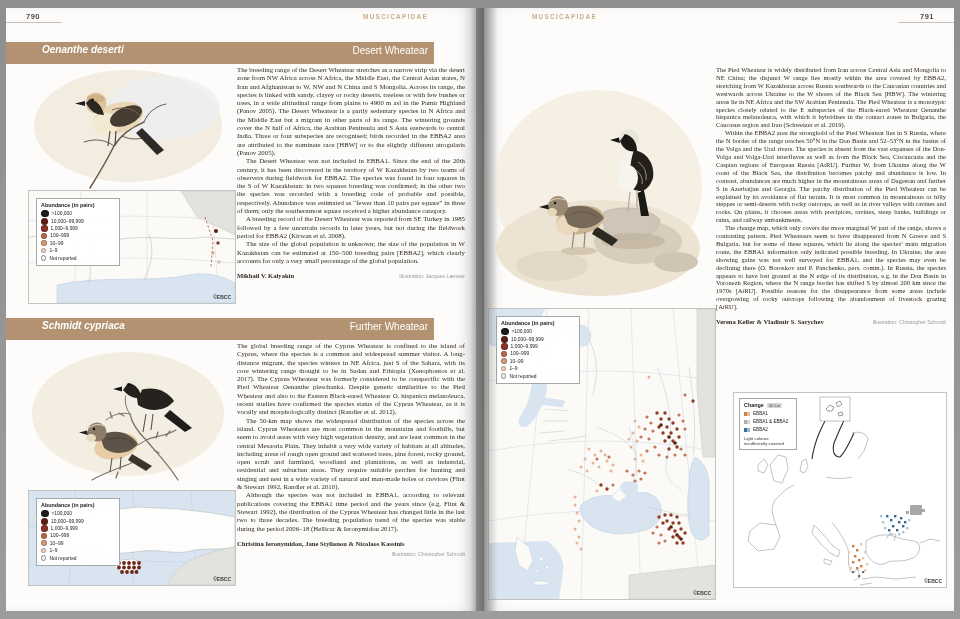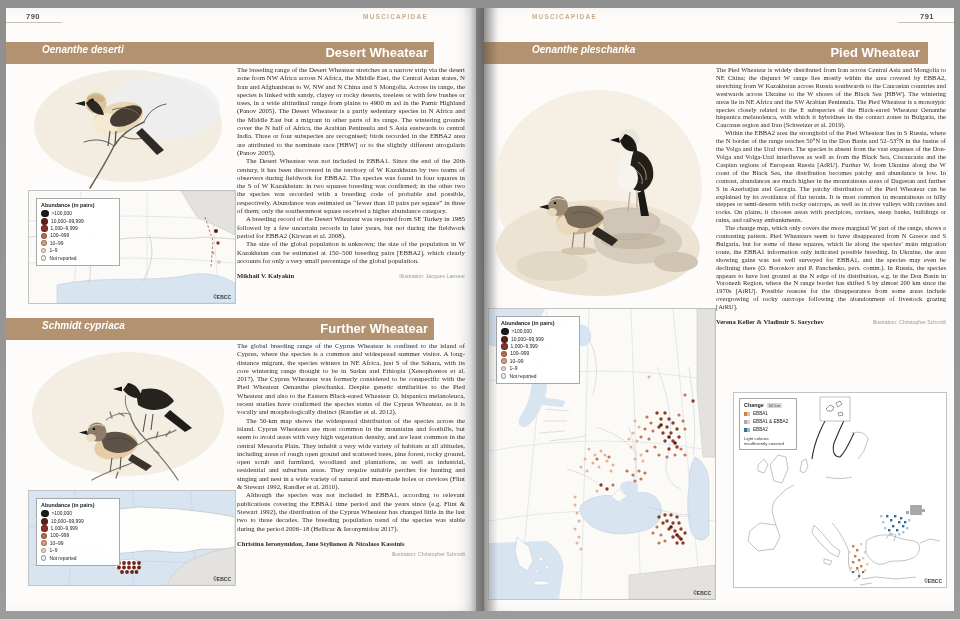--- a/index.html
+++ b/index.html
@@ -9,21 +9,21 @@
   .page.left{left:6px;box-shadow:inset -14px 0 18px -12px rgba(0,0,0,.35);}
   .page.right{left:484px;box-shadow:inset 14px 0 18px -12px rgba(0,0,0,.35);}
   .gutter{position:absolute;left:470px;top:8px;width:28px;height:603px;background:linear-gradient(90deg,rgba(0,0,0,0),rgba(0,0,0,.28) 50%,rgba(0,0,0,0));}
 
   .pagenum{position:absolute;top:4px;font-size:7.5px;font-weight:bold;color:#4c4c4c;letter-spacing:.5px;}
   .pagenum-rule{position:absolute;top:14px;width:56px;height:1px;background:#c6c2ba;}
   .runhead{position:absolute;top:5px;font-size:6.4px;font-weight:bold;letter-spacing:1.3px;color:#c7ad8d;}
 
   .titlebar{position:absolute;height:22px;background:#b29270;color:#fff;}
   .titlebar .sci{position:absolute;left:0;top:2px;font-size:10px;font-weight:bold;font-style:italic;text-align:right;}
-  .titlebar .common{position:absolute;top:2.5px;font-size:13px;font-weight:bold;}
+  .titlebar .common{position:absolute;top:2.5px;font-size:10px;font-weight:normal;}
 
   .textcol{position:absolute;font-family:"Liberation Serif",serif;font-size:6.8px;line-height:8.3px;color:#2d2a27;text-align:justify;}
   .textcol.small{font-size:6.5px;line-height:7.9px;}
   .para{margin:0;}
   .para + .para{text-indent:9px;}
   .byline{margin-top:7px;display:flex;justify-content:space-between;align-items:baseline;}
   .authors{font-family:"Liberation Serif",serif;font-weight:bold;font-size:6.6px;color:#2d2a27;text-align:left;text-indent:0;}
   .illcredit{font-family:"Liberation Sans",sans-serif;font-size:5.2px;color:#9b9b9b;text-align:right;text-indent:0;}
   .byline-stack{margin-top:7px;}
   .byline-stack .illcredit{margin-top:2px;}
@@ -312,24 +312,20 @@
         <div class="illcredit">Illustration: Christopher Schmidt</div>
       </div>
     </div>
   </div>
 
   <div class="page right">
     <span class="runhead" style="left: 48px; color: rgb(199, 173, 141);">MUSCICAPIDAE</span>
     <span class="pagenum" style="right:20px;margin-left:9px;">791</span>
     <div class="pagenum-rule" style="right:0;"></div>
 
-    <div class="titlebar" style="left: 0px; top: 34px; width: 444px; background: rgb(178, 146, 112);">
-      <span class="sci" style="left:48px;">Oenanthe pleschanka</span>
-      <span class="common" style="right:8px;">Pied Wheatear</span>
-    </div>
 
     <div class="figure" style="left:2px;top:58px;width:226px;height:240px;">
       <svg width="226" height="240" viewBox="0 0 226 240">
         <ellipse cx="112" cy="120" rx="104" ry="96" fill="#f5efe4"></ellipse>
         <ellipse cx="112" cy="182" rx="102" ry="48" fill="#ede3d2"></ellipse>
         <ellipse cx="152" cy="176" rx="44" ry="22" fill="#d7cdbd"></ellipse>
         <ellipse cx="66" cy="200" rx="36" ry="15" fill="#e2d8c6"></ellipse>
         <path d="M118,146 C138,138 164,142 174,154 C172,168 152,177 133,173 C120,169 114,158 118,146 Z" fill="#cfc6b8" stroke="#b9ad9c" stroke-width="0.6"></path>
         <ellipse cx="147" cy="175" rx="32" ry="8" fill="#b9ab96" opacity="0.55"></ellipse>
         <ellipse cx="190" cy="196" rx="22" ry="10" fill="#d0c5b2"></ellipse>

